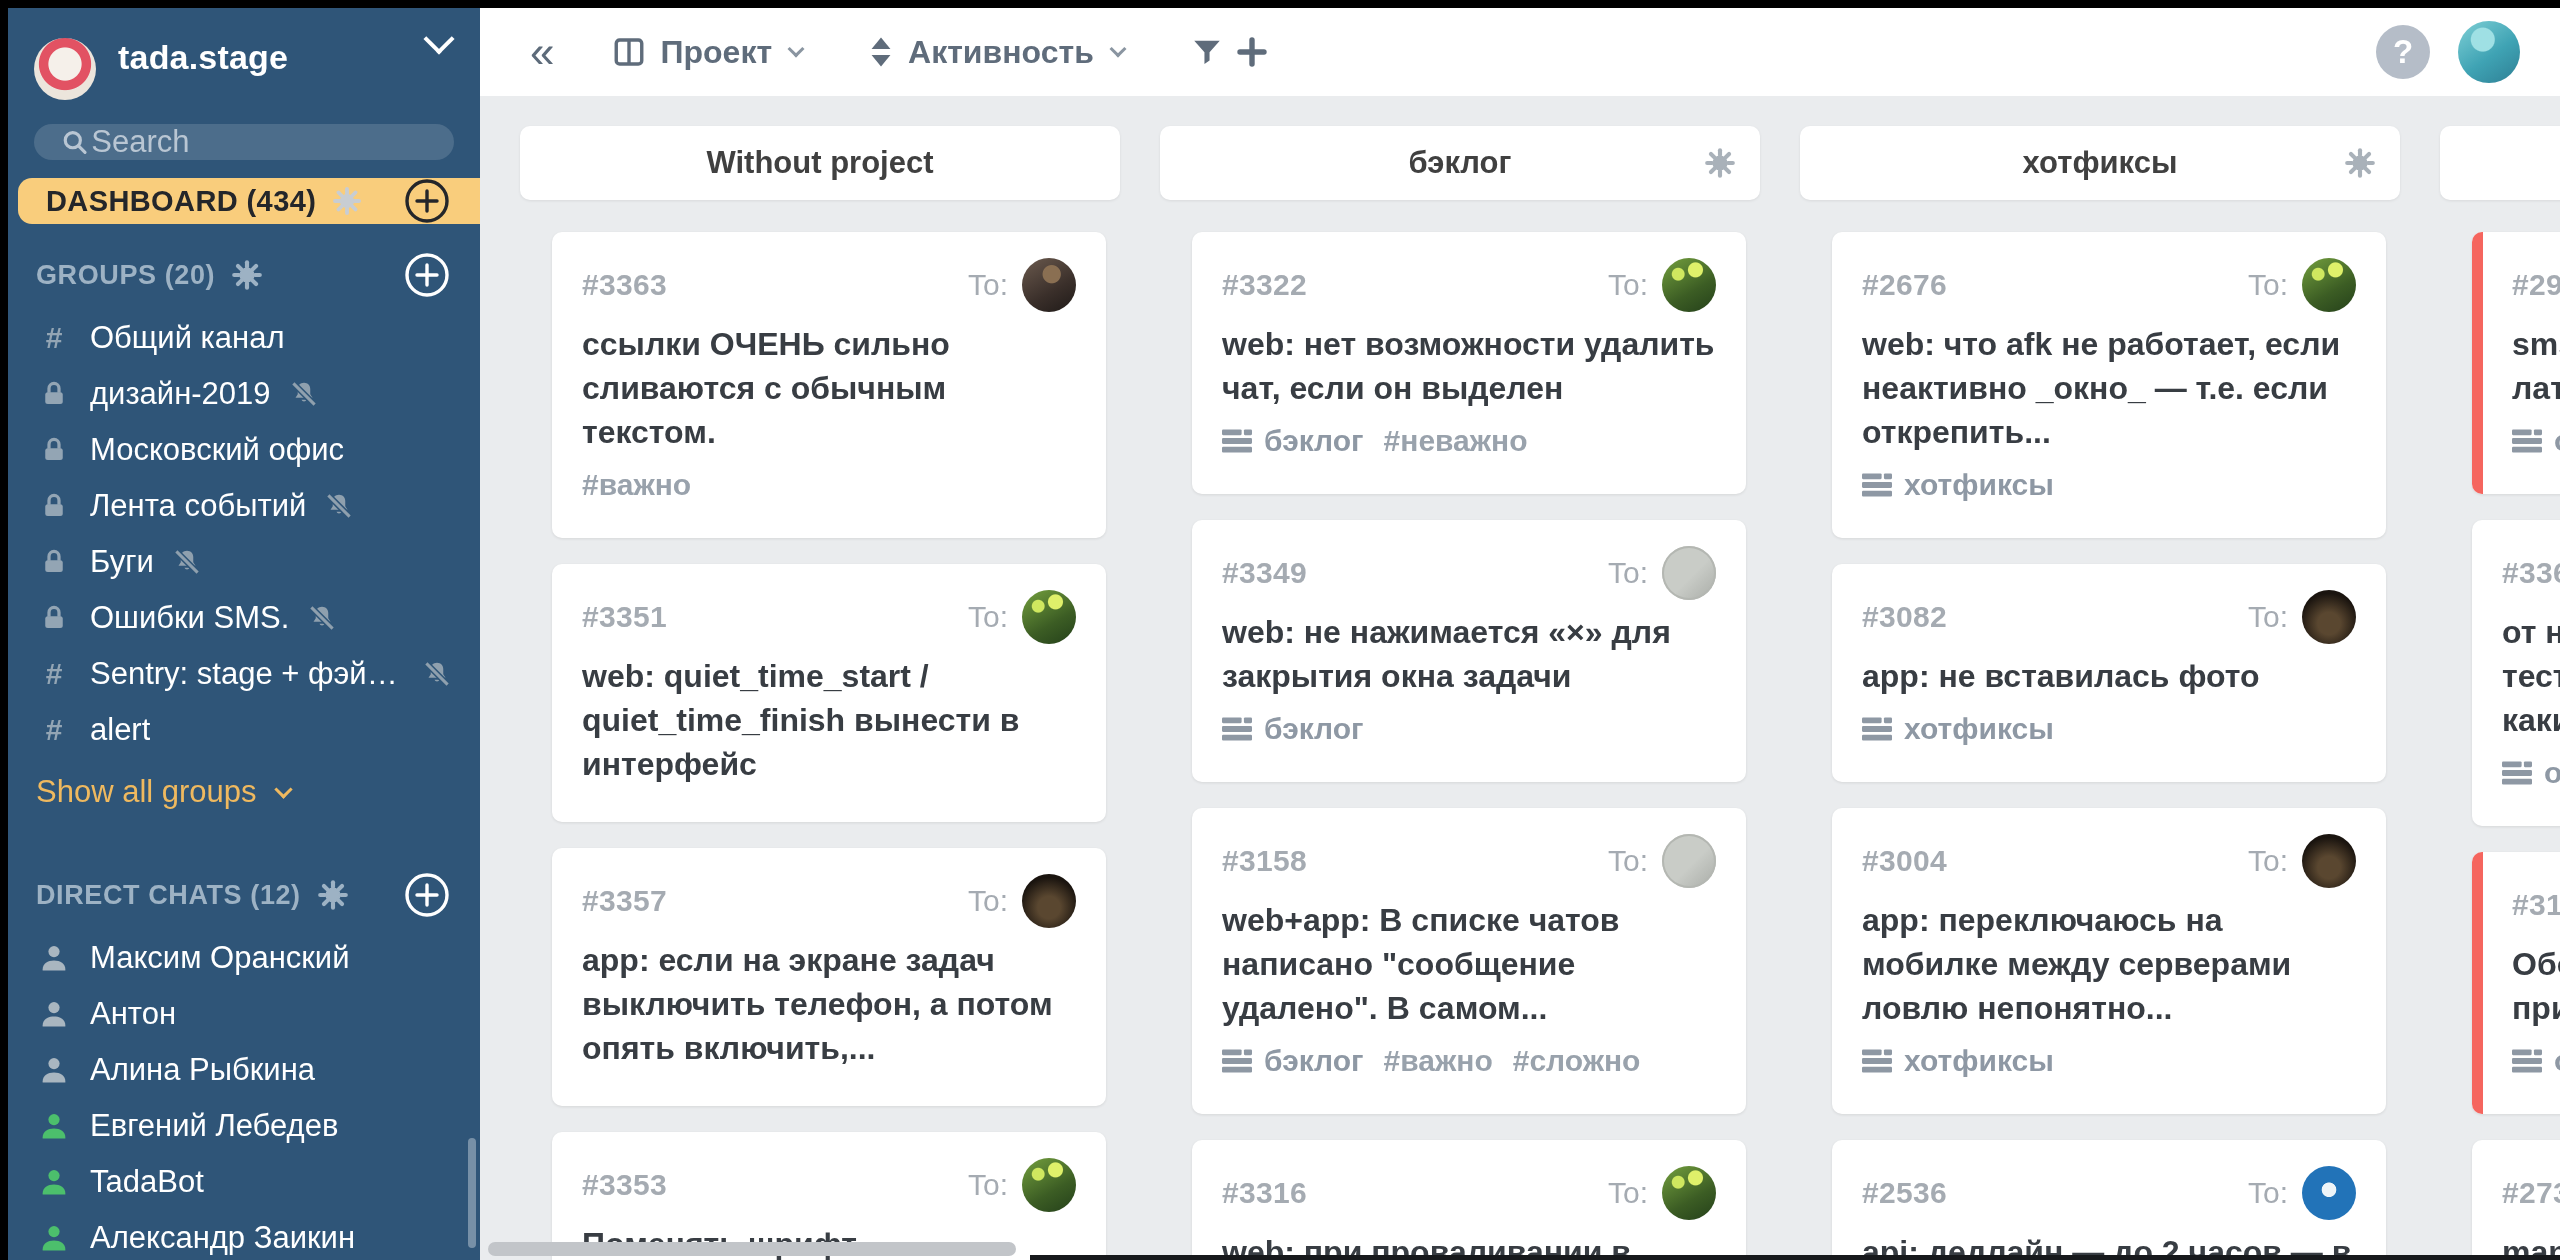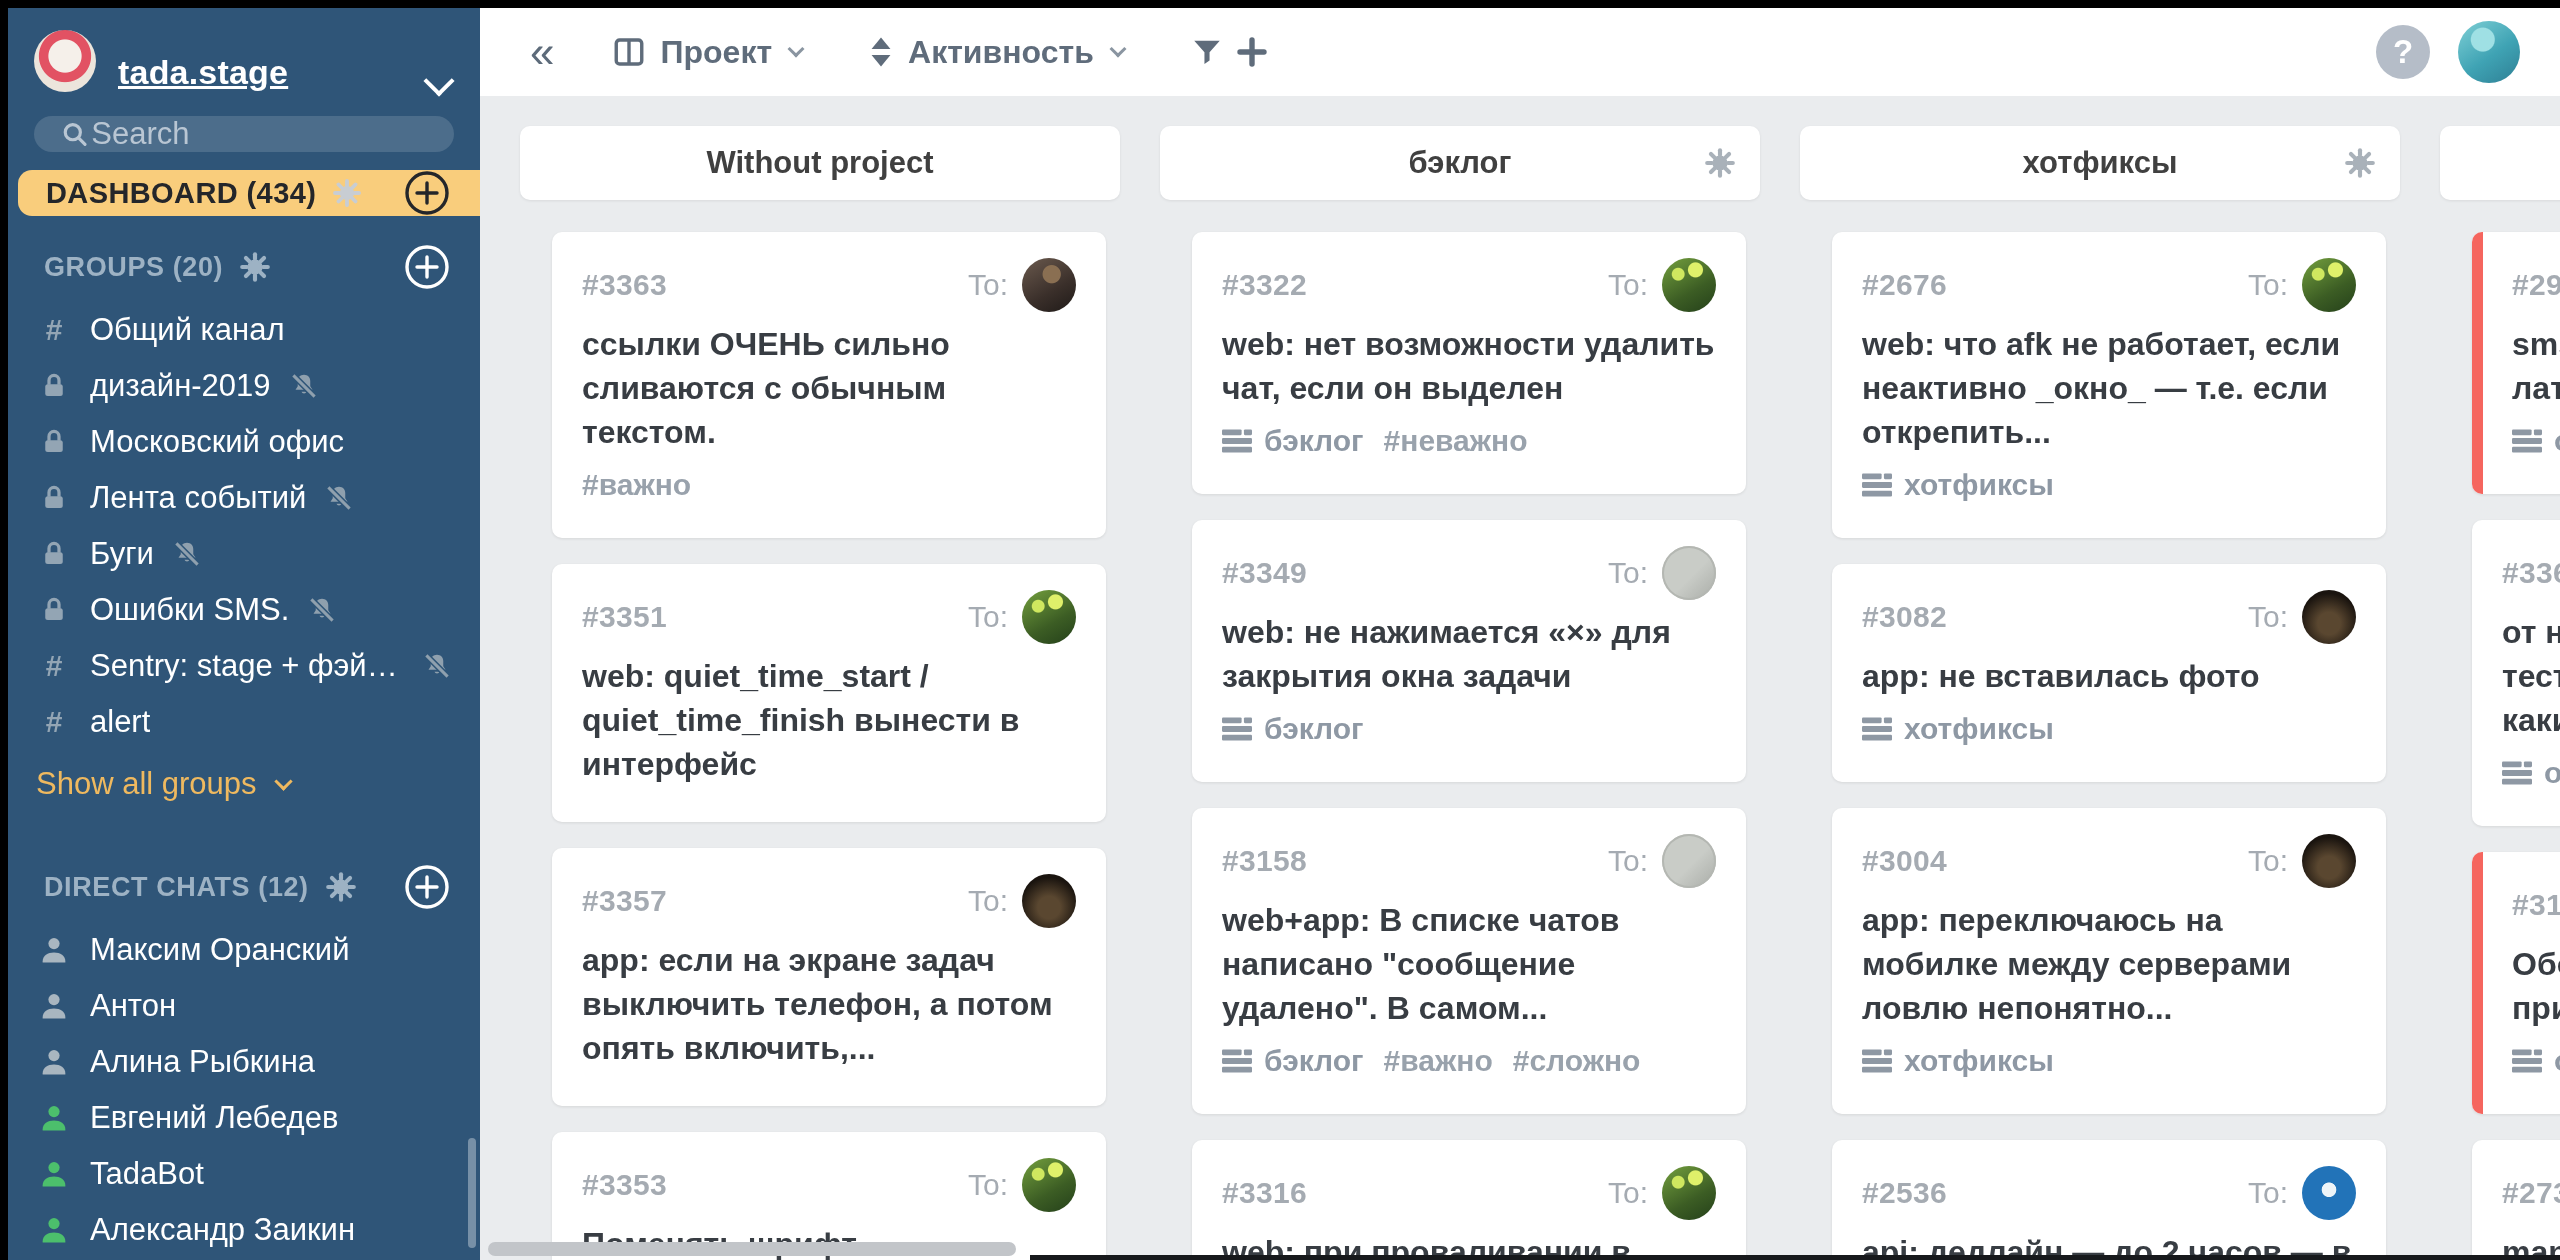--- a/index.html
+++ b/index.html
@@ -8,32 +8,32 @@
 
   
   .frame-top { position:absolute; top:0; left:0; right:0; height:8px; background:#000; z-index:60; }
   .frame-left { position:absolute; top:0; left:0; bottom:0; width:8px; background:#000; z-index:60; }
   .bottom-edge { position:absolute; left:1030px; right:0; bottom:0; height:5px; background:#17191c; z-index:55; }
 
   .app { position:absolute; top:8px; left:8px; right:0; bottom:0; display:flex; }
 
   
   .sidebar { width:472px; flex-shrink:0; background:#2f5578; color:#fff; display:flex; flex-direction:column; overflow:hidden; position:relative; }
-  .sb-header { display:flex; align-items:flex-end; gap:22px; padding:22px 30px 16px 26px;text-decoration:underline; }
+  .sb-header { display:flex; align-items:flex-start; gap:22px; padding:30px 30px 16px 26px; }
   .sb-avatar { width:62px; height:62px; border-radius:50%; flex-shrink:0;
     background: radial-gradient(circle at 50% 42%, #f5f0ea 0 34%, #e25263 36% 54%, #ece5dc 56% 78%, #b7bdc9 80%); }
   .sb-title { font-size:34px; font-weight:800; flex:1; letter-spacing:.2px; }
   .chev { width:22px; height:22px; border-right:4px solid #fff; border-bottom:4px solid #fff; transform:rotate(45deg); margin-top:-10px; }
   .sb-search { margin:8px 26px 18px; height:62px; border-radius:31px; background:rgba(255,255,255,.14);
     display:flex; align-items:center; gap:2px; padding:0 26px; }
   .sb-search input { background:transparent; border:none; outline:none; color:#dfe7ee; font-size:31px; width:100%; font-family:inherit; }
   .sb-search input::placeholder { color:#b9c6d3; }
   .sb-dash { height:74px; background:#f9cd7c; display:flex; align-items:center; gap:16px; padding:0 30px 0 28px; border-radius:14px 0 0 14px; margin-left:10px; }
   .sb-dash-label { color:#24262a; font-weight:800; font-size:29px; letter-spacing:.4px; }
-  .sb-section { display:flex; align-items:center; gap:16px; padding:28px 30px 12px 28px;margin-left:8px; }
+  .sb-section { display:flex; align-items:center; gap:16px; padding:28px 30px 12px 28px; }
   .sb-section-label { color:#9db2c4; font-weight:800; font-size:27px; letter-spacing:.6px; }
   .push { margin-left:auto; }
   .sb-item { display:flex; align-items:center; gap:18px; padding:10px 28px; font-size:31px; }
   .sb-item .ic { width:36px; display:flex; justify-content:center; flex-shrink:0; }
   .hash-glyph { color:#8fa2b1; }
   .hash-glyph { color:#93a5b4; font-weight:700; font-size:30px; }
   .sb-item-label { white-space:nowrap; overflow:hidden; text-overflow:ellipsis; }
   .sb-showall { display:flex; align-items:center; gap:20px; color:#efb95f; font-size:31px; padding:16px 28px 10px; }
   .chev-sm { width:13px; height:13px; border-right:3px solid #efb95f; border-bottom:3px solid #efb95f; transform:rotate(45deg); margin-top:-6px; }
   .sb-divider { height:2px; background:rgba(255,255,255,.18); margin:20px 0 4px; }

